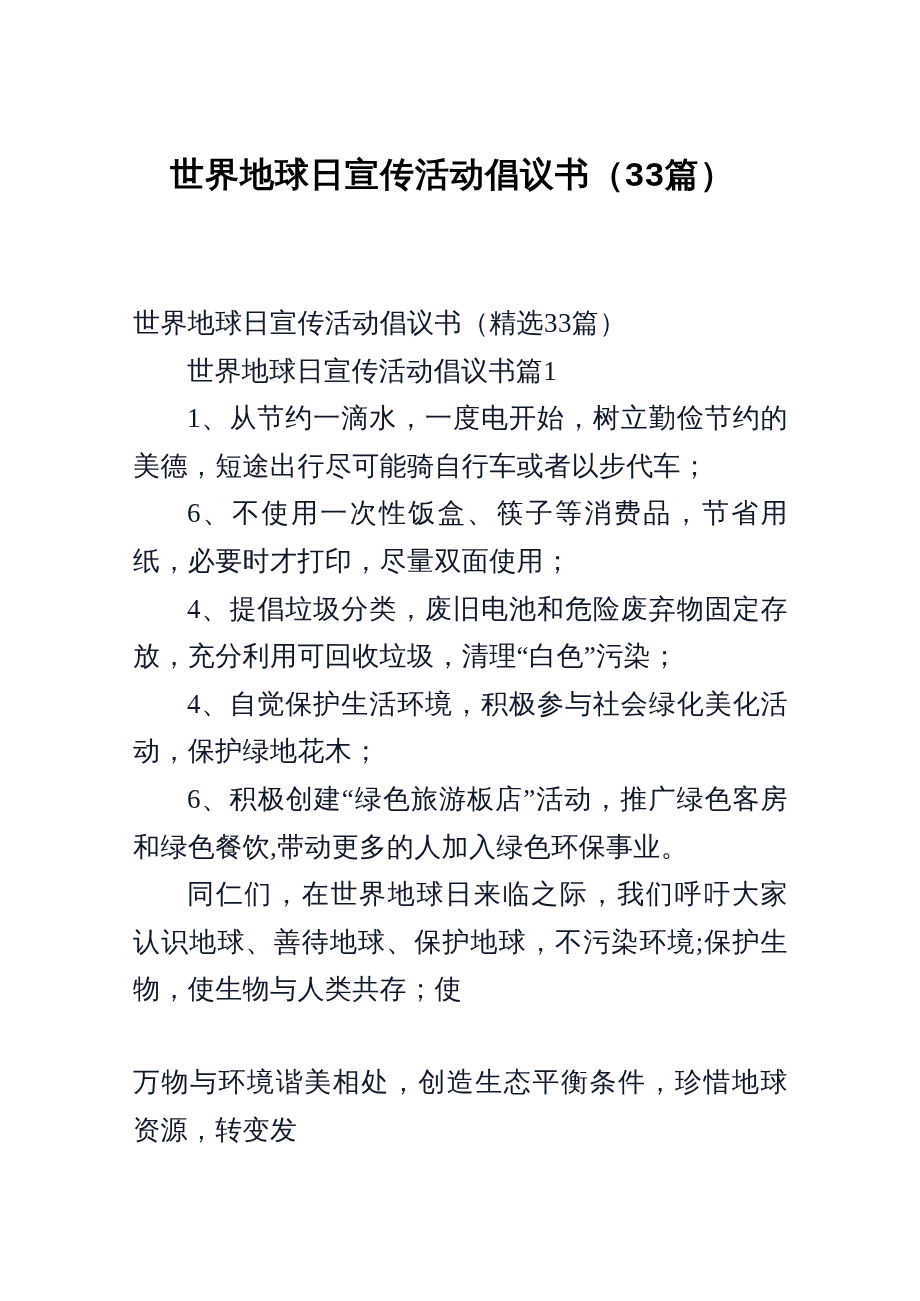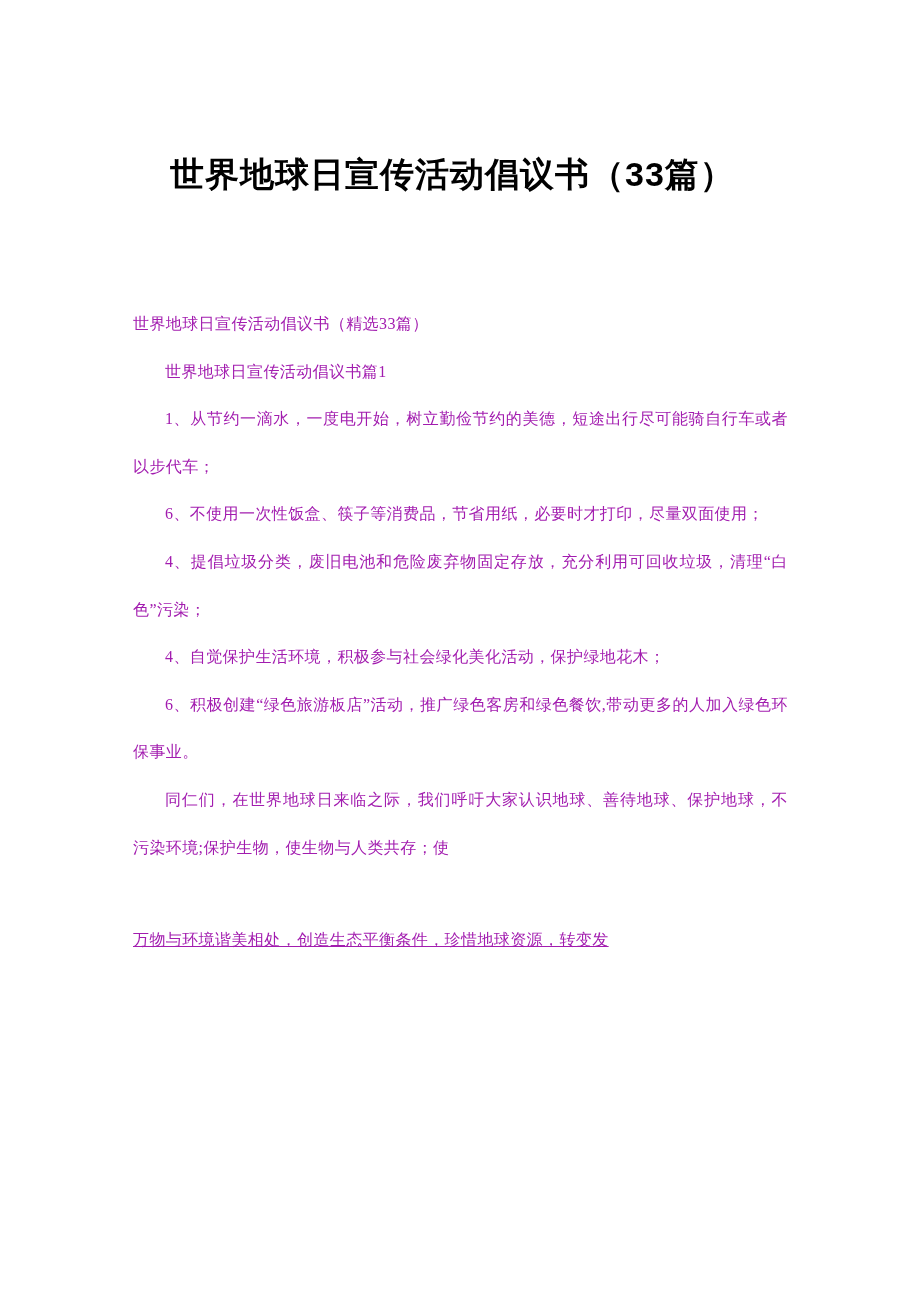--- a/index.html
+++ b/index.html
@@ -30,30 +30,30 @@
     white-space: nowrap;
   }
   .content {
     position: absolute;
     left: 133px;
     top: 300px;
     width: 655px;
   }
   p.para {
     margin: 0;
-    font-size: 16px;
+    font-size: 27px;
     line-height: 47.6px;
     letter-spacing: 0.4px;
-    color: #a21caf;
+    color: #0f172a;
     text-align: justify;
     text-justify: inter-ideograph;
     font-family: "Liberation Serif", serif;
   }
   p.indent { text-indent: 2em; }
-  p.gap { margin-top: 45px; text-decoration: underline; }
+  p.gap { margin-top: 45px; }
 </style>
 </head>
 <body>
 
 <div class="page">
   <h1 class="doc-title">世界地球日宣传活动倡议书（33篇）</h1>
 
   <div class="content">
     <p class="para">世界地球日宣传活动倡议书（精选33篇）</p>
     <p class="para indent">世界地球日宣传活动倡议书篇1</p>

